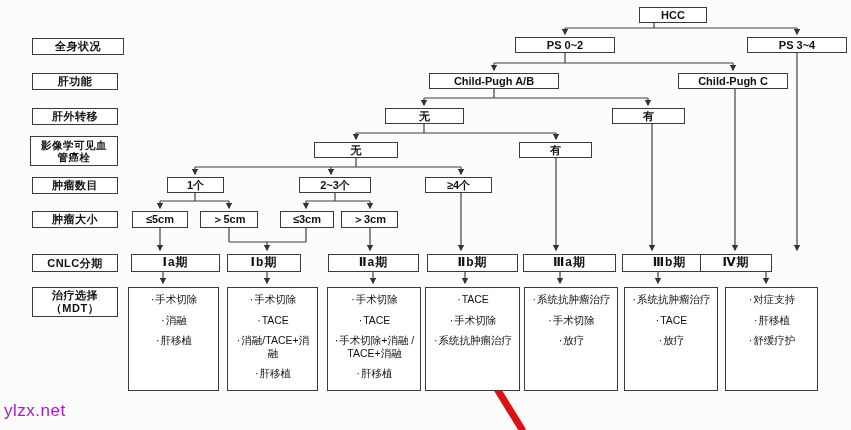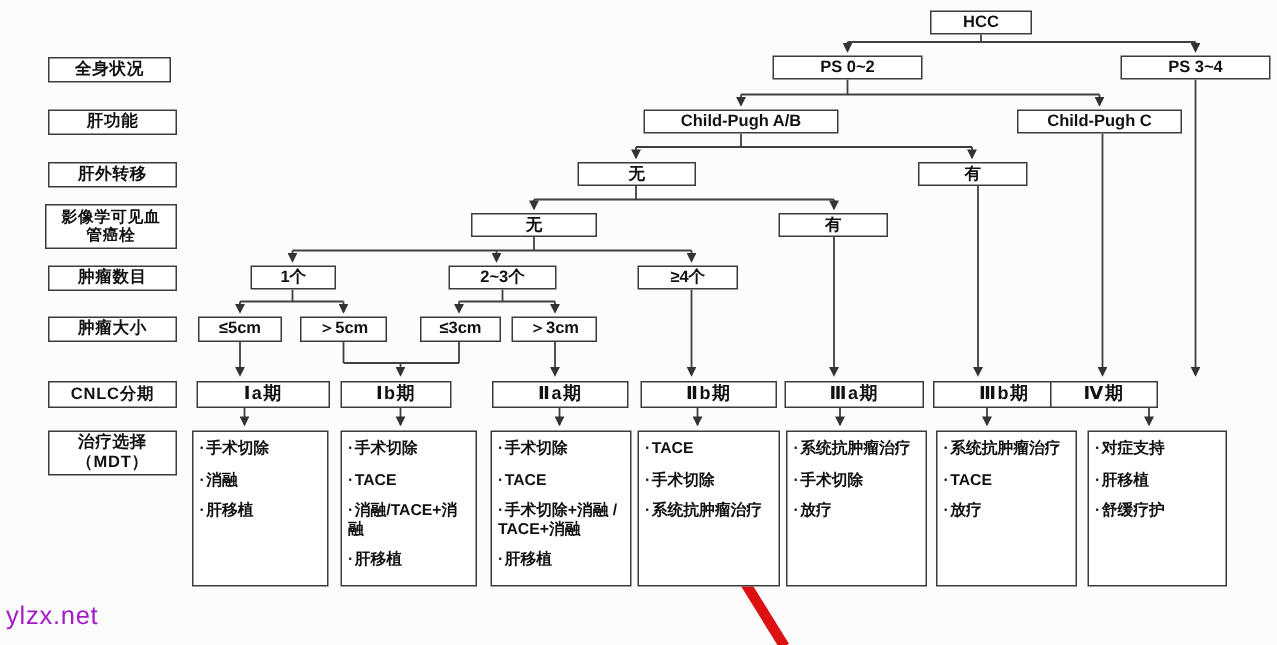--- a/index.html
+++ b/index.html
@@ -14,22 +14,22 @@
     position:absolute;box-sizing:border-box;background:#ffffff;
     border:1.5px solid #3b3b3b;display:flex;align-items:center;justify-content:center;
     font-size:11px;font-weight:bold;color:#111;text-align:center;line-height:1.15;
     white-space:pre-line;
   }
   .lb{letter-spacing:0.5px;}
   .st{font-size:12px;letter-spacing:1px;}
   .tb{
     position:absolute;box-sizing:border-box;background:#ffffff;
     border:1.5px solid #3b3b3b;padding:5px 3px 3px 4px;
-    font-size:10.5px;font-weight:bold;color:#111;line-height:1.2;
-    display:flex;flex-direction:column;gap:8px;text-align:left;
+    font-size:10.5px;font-weight:normal;color:#111;line-height:1.2;
+    display:flex;flex-direction:column;gap:8px;text-align:center;
   }
   .titem{word-break:break-all;}
   .titem::before{content:"·";margin-right:1px;}
   #watermark{
     position:absolute;left:4px;top:401px;font-size:17px;color:var(--purple,#a21cc9);
     font-weight:normal;letter-spacing:0.5px;
   }
 </style>
 </head>
 <body>
@@ -86,32 +86,32 @@
     <path class="ln" d="M163,272 V283" marker-end="url(#arr)"></path>
     <path class="ln" d="M267,272 V283" marker-end="url(#arr)"></path>
     <path class="ln" d="M373,272 V283" marker-end="url(#arr)"></path>
     <path class="ln" d="M465,272 V283" marker-end="url(#arr)"></path>
     <path class="ln" d="M560,272 V283" marker-end="url(#arr)"></path>
     <path class="ln" d="M658,272 V283" marker-end="url(#arr)"></path>
     <path class="ln" d="M766,272 V283" marker-end="url(#arr)"></path>
     <path class="redline" d="M523,431 L484,368" marker-end="url(#redarr)"></path>
   </svg>
 
-  <div class="bx lb" style="left:32px;top:38px;width:82px;height:17px">全身状况</div>
+  <div class="bx lb" style="left:32px;top:38px;width:92px;height:17px">全身状况</div>
   <div class="bx lb" style="left:32px;top:73px;width:86px;height:17px">肝功能</div>
   <div class="bx lb" style="left:32px;top:108px;width:86px;height:17px">肝外转移</div>
   <div class="bx lb" style="left:30px;top:136px;width:88px;height:30px;font-size:10.5px">影像学可见血
 管癌栓</div>
   <div class="bx lb" style="left:32px;top:177px;width:86px;height:17px">肿瘤数目</div>
   <div class="bx lb" style="left:32px;top:211px;width:86px;height:17px">肿瘤大小</div>
   <div class="bx lb" style="left:32px;top:287px;width:86px;height:30px">治疗选择
 （MDT）</div>
   <div class="bx lb" style="left:32px;top:254px;width:86px;height:18px">CNLC分期</div>
 
-  <div class="bx" style="left:620px;top:7px;width:68px;height:16px">HCC</div>
+  <div class="bx" style="left:639px;top:7px;width:68px;height:16px">HCC</div>
   <div class="bx" style="left:515px;top:37px;width:100px;height:16px">PS 0~2</div>
   <div class="bx" style="left:747px;top:37px;width:100px;height:16px">PS 3~4</div>
   <div class="bx" style="left:429px;top:73px;width:130px;height:16px">Child-Pugh A/B</div>
   <div class="bx" style="left:678px;top:73px;width:110px;height:16px">Child-Pugh C</div>
   <div class="bx" style="left:385px;top:108px;width:79px;height:16px">无</div>
   <div class="bx" style="left:612px;top:108px;width:73px;height:16px">有</div>
   <div class="bx" style="left:314px;top:142px;width:84px;height:16px">无</div>
   <div class="bx" style="left:519px;top:142px;width:73px;height:16px">有</div>
   <div class="bx" style="left:167px;top:177px;width:57px;height:16px">1个</div>
   <div class="bx" style="left:299px;top:177px;width:72px;height:16px">2~3个</div>

